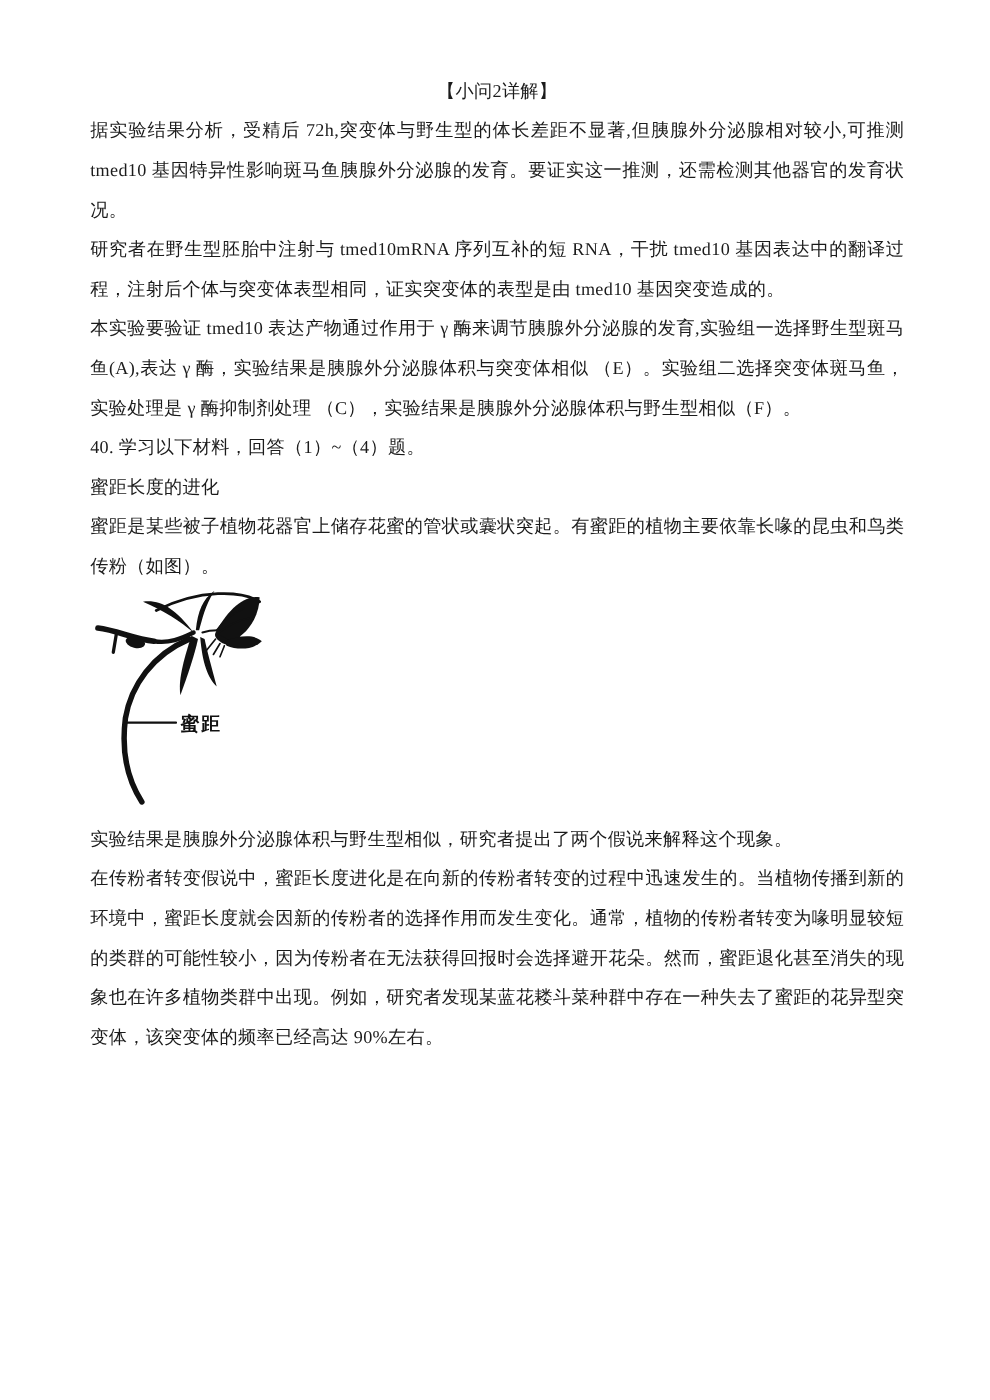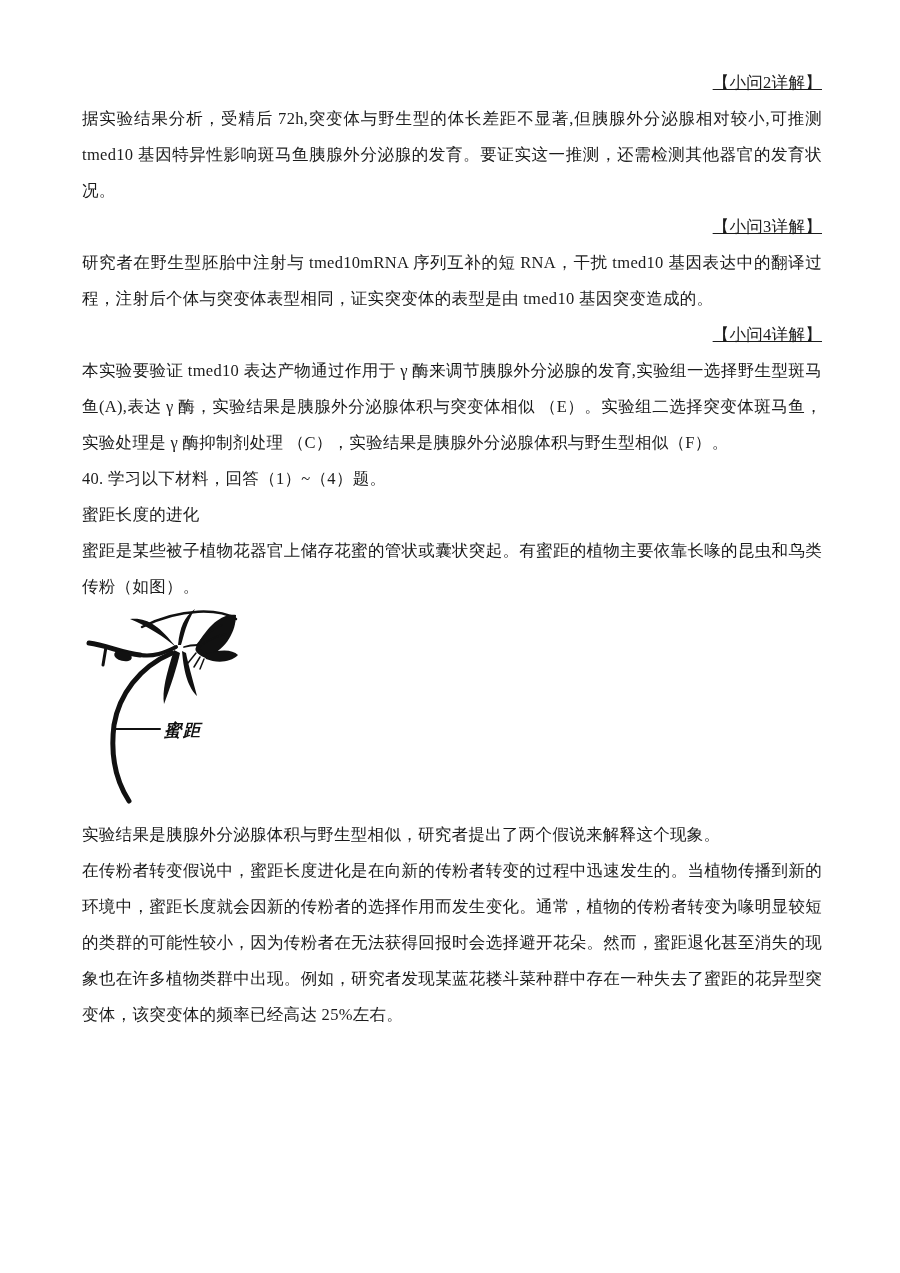--- a/index.html
+++ b/index.html
@@ -16,49 +16,46 @@
     padding:65px 78px 40px 82px;
   }
   .blk{
     margin:0;
     font-size:16.5px;
     line-height:36px;
     text-align:justify;
     letter-spacing:0.3px;
     word-break:break-word;
   }
-  .blk.heading{text-align:right;text-decoration:underline;}
+  .blk.heading{text-align:center;}
   .figure{
     position:relative;
     width:740px;height:212px;
     margin:0;
-    font-style:italic;
   }
   .figure svg{position:absolute;left:2px;top:0;}
   .fig-label{
     position:absolute;
     left:82px;top:114px;
     font-size:17px;
     font-weight:bold;
     letter-spacing:2px;
     color:#111;
   }
 </style>
 </head>
 <body>
 
 <div class="page">
 
   <p class="blk heading">【小问2详解】</p>
   <p class="blk">据实验结果分析，受精后 72h,突变体与野生型的体长差距不显著,但胰腺外分泌腺相对较小,可推测 tmed10 基因特异性影响斑马鱼胰腺外分泌腺的发育。要证实这一推测，还需检测其他器官的发育状况。</p>
 
-  <p class="blk heading">【小问3详解】</p>
   <p class="blk">研究者在野生型胚胎中注射与 tmed10mRNA 序列互补的短 RNA，干扰 tmed10 基因表达中的翻译过程，注射后个体与突变体表型相同，证实突变体的表型是由 tmed10 基因突变造成的。</p>
 
-  <p class="blk heading">【小问4详解】</p>
   <p class="blk">本实验要验证 tmed10 表达产物通过作用于 γ 酶来调节胰腺外分泌腺的发育,实验组一选择野生型斑马鱼(A),表达 γ 酶，实验结果是胰腺外分泌腺体积与突变体相似 （E）。实验组二选择突变体斑马鱼，实验处理是 γ 酶抑制剂处理 （C），实验结果是胰腺外分泌腺体积与野生型相似（F）。</p>
 
   <p class="blk">40. 学习以下材料，回答（1）~（4）题。</p>
   <p class="blk">蜜距长度的进化</p>
   <p class="blk">蜜距是某些被子植物花器官上储存花蜜的管状或囊状突起。有蜜距的植物主要依靠长喙的昆虫和鸟类传粉（如图）。</p>
 
   <div class="figure">
     <svg width="250" height="210" viewBox="0 0 250 210" stroke="#111" fill="none" stroke-linecap="round">
 
       <path d="M 58,22 C 98,2 136,4 152,14" stroke-width="2.5"></path>
@@ -82,15 +79,15 @@
       <path d="M 113,40 C 120,30 128,24 138,20" stroke-width="1.5"></path>
       <path d="M 115,42 C 124,35 132,31 142,29" stroke-width="1.5"></path>
       <path d="M 112,48 L 104,58 M 116,52 L 110,62 M 120,54 L 116,64" stroke-width="1.5"></path>
 
       <path d="M 31,124 L 76,124" stroke-width="2"></path>
     </svg>
     <span class="fig-label">蜜距</span>
   </div>
 
   <p class="blk">实验结果是胰腺外分泌腺体积与野生型相似，研究者提出了两个假说来解释这个现象。</p>
-  <p class="blk">在传粉者转变假说中，蜜距长度进化是在向新的传粉者转变的过程中迅速发生的。当植物传播到新的环境中，蜜距长度就会因新的传粉者的选择作用而发生变化。通常，植物的传粉者转变为喙明显较短的类群的可能性较小，因为传粉者在无法获得回报时会选择避开花朵。然而，蜜距退化甚至消失的现象也在许多植物类群中出现。例如，研究者发现某蓝花耧斗菜种群中存在一种失去了蜜距的花异型突变体，该突变体的频率已经高达 25%左右。</p>
+  <p class="blk">在传粉者转变假说中，蜜距长度进化是在向新的传粉者转变的过程中迅速发生的。当植物传播到新的环境中，蜜距长度就会因新的传粉者的选择作用而发生变化。通常，植物的传粉者转变为喙明显较短的类群的可能性较小，因为传粉者在无法获得回报时会选择避开花朵。然而，蜜距退化甚至消失的现象也在许多植物类群中出现。例如，研究者发现某蓝花耧斗菜种群中存在一种失去了蜜距的花异型突变体，该突变体的频率已经高达 90%左右。</p>
 
 </div>
 
 </body></html>

